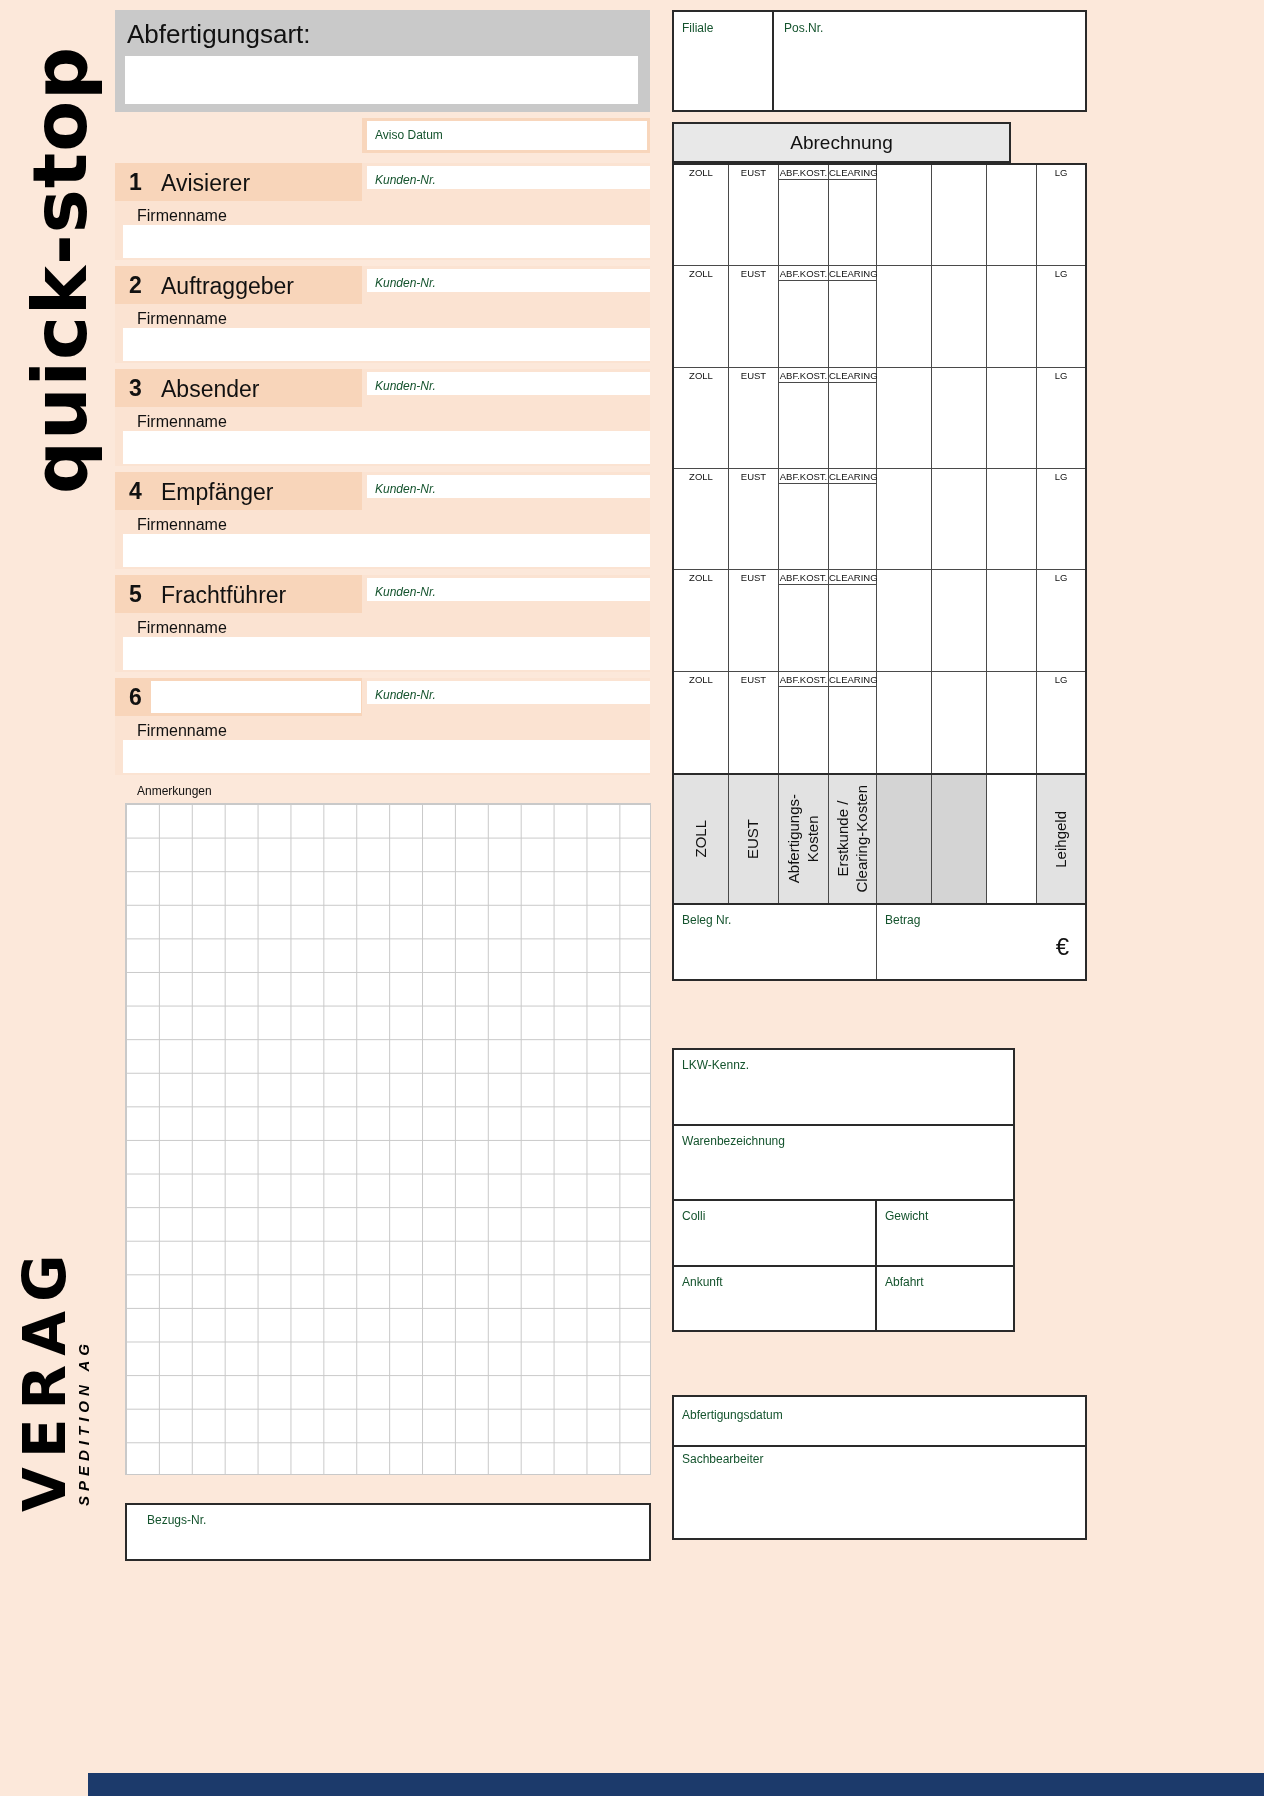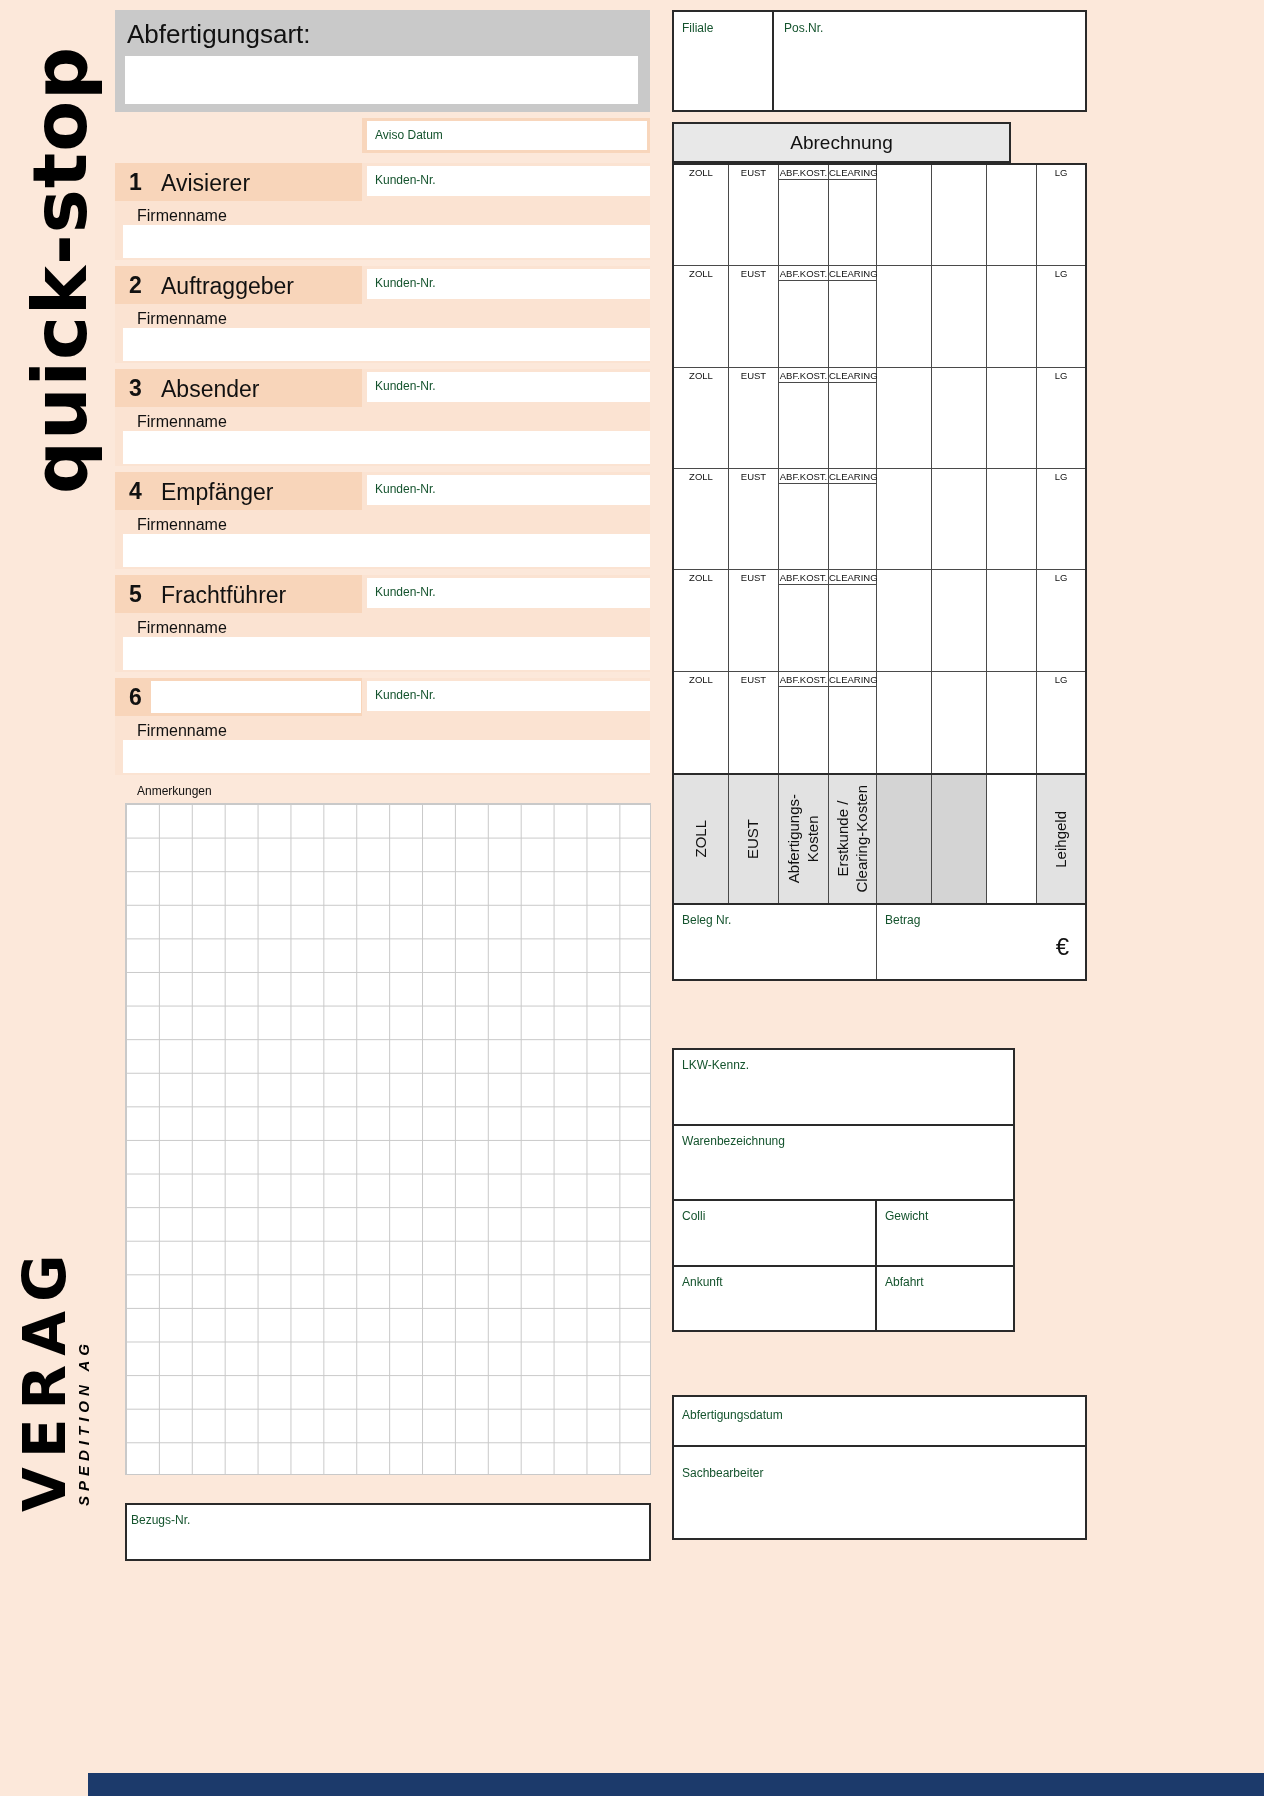--- a/index.html
+++ b/index.html
@@ -47,21 +47,21 @@
     background:#e8e8e8; border:2px solid #2a2a2a;
     display:flex; align-items:center; justify-content:center; font-size:19px;
   }
 
   
   .section { position:absolute; left:115px; width:535px; height:97px; background:#fbe3d2; }
   .sec-band { position:absolute; left:0; top:0; width:247px; height:38px; background:#f8d5ba; }
   .sec-num { position:absolute; left:14px; top:6px; font-size:23px; font-weight:bold; }
   .sec-title { position:absolute; left:46px; top:7px; font-size:23px; }
   .sec-title-box { position:absolute; left:36px; top:3px; width:210px; height:32px; background:#fff; }
-  .kunden-box { position:absolute; left:252px; top:3px; width:283px; height:30px; background:#fff; padding:4px 8px; }
+  .kunden-box { position:absolute; left:252px; top:3px; width:283px; height:23px; background:#fff; padding:4px 8px;font-style:italic; }
   .firma-label { position:absolute; left:22px; top:44px; font-size:16px; }
   .firma-box { position:absolute; left:8px; top:62px; width:527px; height:33px; background:#fff; }
 
   
   .abtable {
     position:absolute; left:672px; top:163px; width:415px; height:612px;
     border:2px solid #2a2a2a; background:#fff;
     display:grid; grid-template-rows:repeat(6, 1fr);
   }
   .abrow { display:grid; grid-template-columns:55px 50px 50px 48px 55px 55px 50px 1fr; border-bottom:1px solid #4a4a4a; }
@@ -99,36 +99,36 @@
   .cargo-row:last-child { border-bottom:none; }
   .cargo-split { display:flex; padding:0; }
   .cargo-half { width:203px; border-right:2px solid #2a2a2a; padding:5px 8px; }
   .cargo-half2 { flex:1; padding:5px 8px; }
 
   .proc {
     position:absolute; left:672px; top:1395px; width:415px; height:145px;
     background:#fff; border:2px solid #2a2a2a; display:flex; flex-direction:column;
   }
   .proc-row1 { height:50px; border-bottom:2px solid #2a2a2a; padding:8px 8px; }
-  .proc-row2 { flex:1; padding:16px 8px; }
+  .proc-row2 { flex:1; padding:2px 8px; }
 
   
   .anm-label { position:absolute; left:137px; top:784px; font-size:12px; }
   .anm-grid {
     position:absolute; left:125px; top:803px; width:526px; height:672px;
     background-color:#fff;
     background-image:
       linear-gradient(to right, #c9c9c9 1px, transparent 1px),
       linear-gradient(to bottom, #c9c9c9 1px, transparent 1px);
     background-size:32.9px 33.6px;
     border:1px solid #c9c9c9;
   }
   .bezugs {
     position:absolute; left:125px; top:1503px; width:526px; height:58px;
-    background:#fff; border:2px solid #2a2a2a; padding:5px 4px;
+    background:#fff; border:2px solid #2a2a2a; padding:5px 20px;
   }
 
   .footerbar { position:absolute; left:88px; top:1773px; width:1176px; height:23px; background:#1c3a6b; }
 </style>
 </head>
 <body>
 
 <div class="page">
 
   <div class="brand-logo">quick-stop</div>

